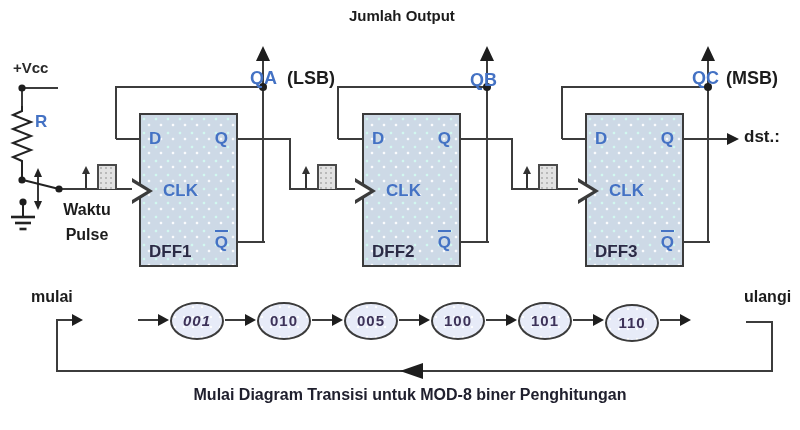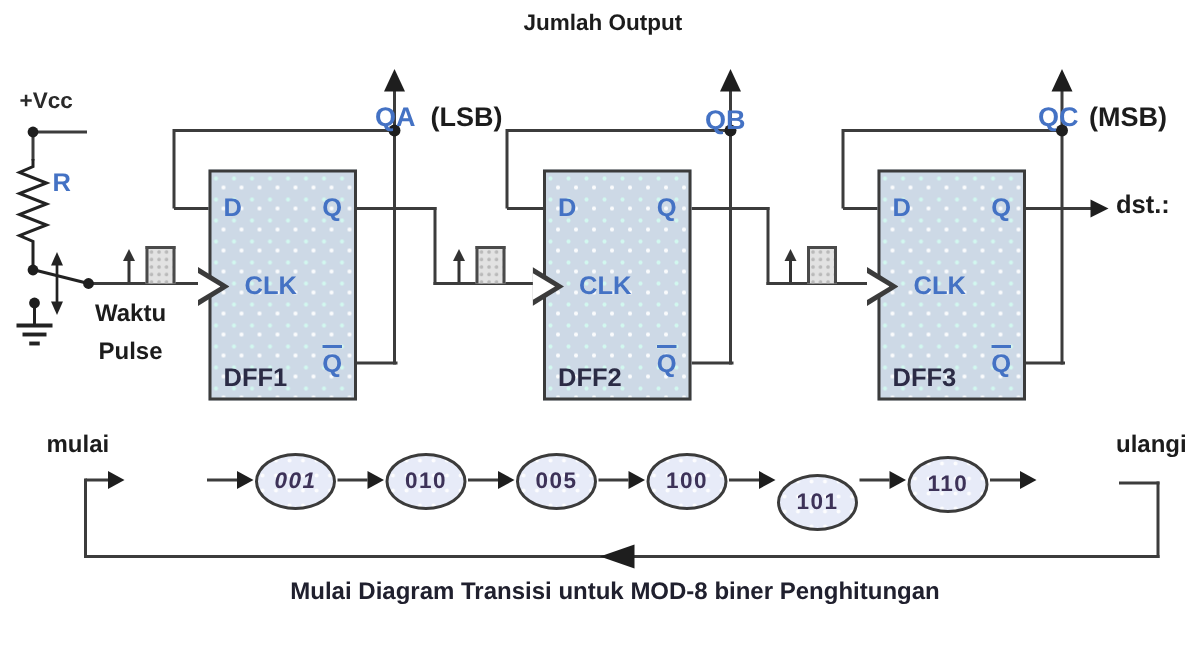--- a/index.html
+++ b/index.html
@@ -198,21 +198,21 @@
   <div class="w vl" style="left:56px;top:319px;height:53px;"></div>
   <div class="w hl" style="left:56px;top:370px;width:717px;"></div>
   <div class="w hl" style="left:746px;top:321px;width:27px;"></div>
   <div class="w vl" style="left:771px;top:321px;height:51px;"></div>
   <div class="ah ah-left-big" style="left:400px;top:363px;"></div>
 
   <div class="state" style="left:170px;top:302px;font-style:italic;">001</div>
   <div class="state" style="left:257px;top:302px;">010</div>
   <div class="state" style="left:344px;top:302px;">005</div>
   <div class="state" style="left:431px;top:302px;">100</div>
-  <div class="state" style="left:518px;top:316px;">101</div>
+  <div class="state" style="left:518px;top:302px;">101</div>
   <div class="state" style="left:605px;top:304px;">110</div>
 
   <div class="w hl" style="left:138px;top:319px;width:20px;"></div>
   <div class="ah ah-right-sm" style="left:158px;top:314px;"></div>
   <div class="w hl" style="left:225px;top:319px;width:20px;"></div>
   <div class="ah ah-right-sm" style="left:245px;top:314px;"></div>
   <div class="w hl" style="left:312px;top:319px;width:20px;"></div>
   <div class="ah ah-right-sm" style="left:332px;top:314px;"></div>
   <div class="w hl" style="left:399px;top:319px;width:20px;"></div>
   <div class="ah ah-right-sm" style="left:419px;top:314px;"></div>

